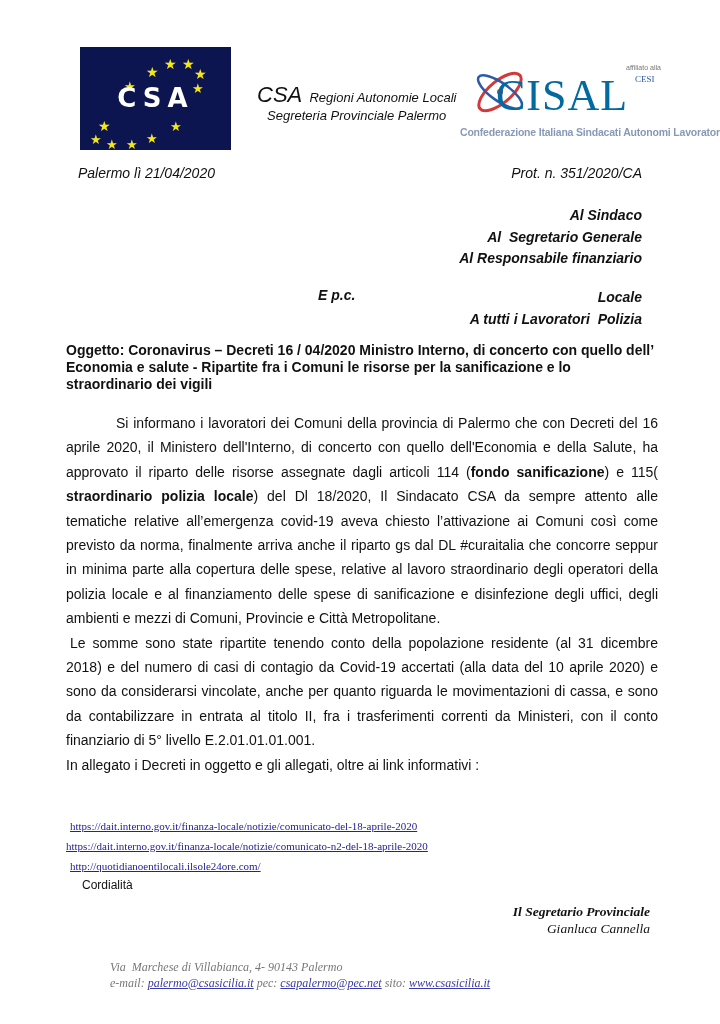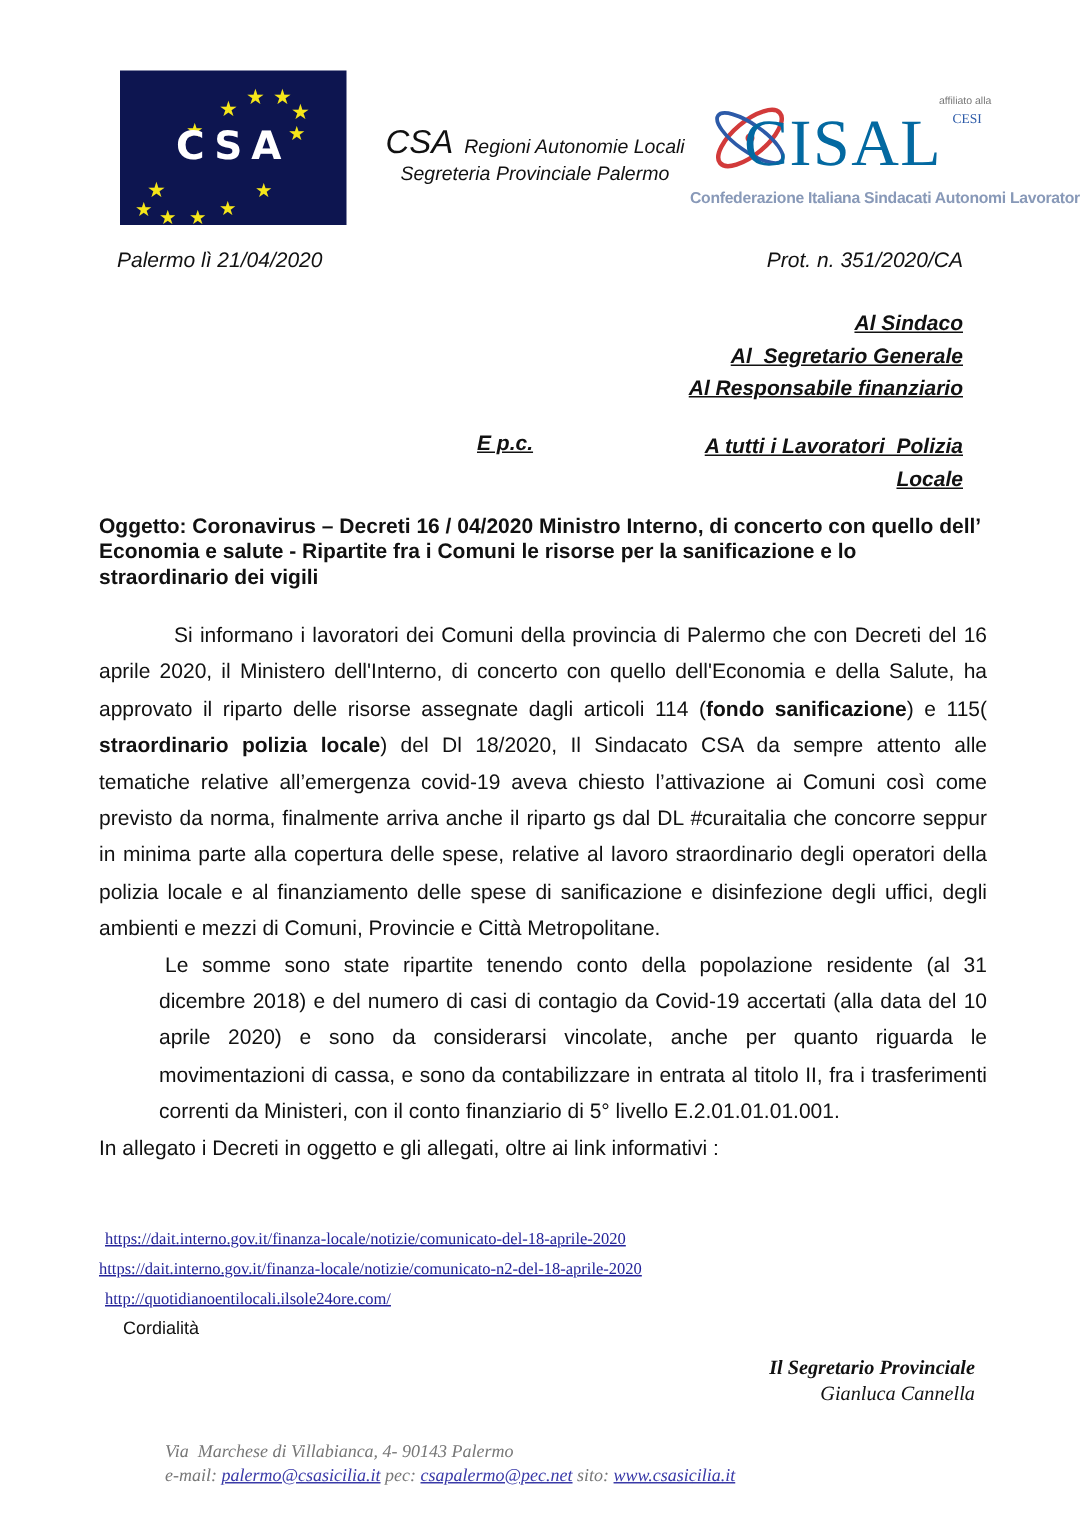--- a/index.html
+++ b/index.html
@@ -10,31 +10,31 @@
   .csa-logo .letters{position:absolute;left:0;right:0;top:36px;text-align:center;color:#fff;font-family:"DejaVu Sans",sans-serif;font-weight:bold;font-size:26px;letter-spacing:6px;}
   .csa-logo svg{position:absolute;left:0;top:0;}
   .hdr-title{left:257px;top:86px;font-style:italic;font-size:13px;line-height:18px;}
   .hdr-title .big{font-size:22px;}
   .cisal-logo{left:458px;top:58px;width:222px;height:84px;}
   .cisal-word{position:absolute;left:38px;top:12px;font-family:"Liberation Serif",serif;font-size:44px;color:#0369a1;letter-spacing:1px;}
   .cisal-aff{position:absolute;left:168px;top:6px;font-size:7px;color:#777;}
   .cisal-cesi{position:absolute;left:177px;top:16px;font-family:"Liberation Serif",serif;font-size:9px;color:#2c5aa8;}
   .cisal-sub{position:absolute;left:2px;top:68px;font-size:10.5px;color:#8899b8;white-space:nowrap;letter-spacing:-0.2px;font-weight:bold;}
   .italic{font-style:italic;}
-  .bi{font-style:italic;font-weight:bold;text-decoration:underline;}
+  .bi{font-style:italic;font-weight:bold;}
   .date{left:78px;top:165px;font-size:14px;}
   .prot{right:78px;top:165px;font-size:14px;}
   .recip{right:78px;top:205px;text-align:right;font-size:14px;line-height:21.5px;}
   .epc{left:318px;top:287px;font-size:14px;}
   .epc-to{right:78px;top:287px;text-align:right;font-size:14px;line-height:21.5px;}
   .subject{left:66px;top:342px;width:590px;font-weight:bold;font-size:14px;line-height:17px;}
   .body{left:66px;top:411px;width:592px;font-size:14px;line-height:24.4px;text-align:justify;}
   .body p{margin:0;}
   .body .indent{text-indent:50px;}
-  .body .para2{text-indent:4px;margin-left:40px;}
+  .body .para2{text-indent:4px;}
   .links{left:66px;top:816px;font-family:"Liberation Serif",serif;font-size:11px;line-height:20px;}
   .links a{color:#222299;text-decoration:underline;display:block;}
   .cordial{left:82px;top:878px;font-size:12px;}
   .sign{right:70px;top:903px;text-align:right;font-family:"Liberation Serif",serif;font-style:italic;font-size:13.5px;line-height:17px;}
   .sign .role{font-weight:bold;}
   .footer{left:110px;top:960px;font-family:"Liberation Serif",serif;font-style:italic;font-size:12px;line-height:15.5px;color:#777;}
   .footer a{color:#3a3aa8;text-decoration:underline;}
 </style>
 </head>
 <body>
@@ -80,22 +80,22 @@
 <div class="abs prot italic">Prot. n. 351/2020/CA</div>
 
 <div class="abs recip bi">
   <div>Al Sindaco</div>
   <div style="white-space:pre;">Al  Segretario Generale</div>
   <div>Al Responsabile finanziario</div>
 </div>
 
 <div class="abs epc bi">E p.c.</div>
 <div class="abs epc-to bi">
+  <div>Locale</div>
   <div style="white-space:pre;">A tutti i Lavoratori  Polizia</div>
-  <div>Locale</div>
 </div>
 
 <div class="abs subject">Oggetto: Coronavirus – Decreti 16 / 04/2020 Ministro Interno, di concerto con quello dell’ Economia e salute - Ripartite fra i Comuni le risorse per la sanificazione e lo straordinario dei vigili</div>
 
 <div class="abs body">
   <p class="indent"><span>Si informano i lavoratori dei Comuni della provincia di Palermo che con Decreti del 16 aprile 2020, il Ministero dell'Interno, di concerto con quello dell'Economia e della Salute, ha approvato il riparto delle risorse assegnate dagli articoli 114 (</span><b>fondo sanificazione</b><span>) e 115( </span><b>straordinario polizia locale</b><span>) del Dl 18/2020, Il Sindacato CSA da sempre attento alle tematiche relative all’emergenza covid-19 aveva chiesto l’attivazione ai Comuni così come previsto da norma, finalmente arriva anche il riparto gs dal DL #curaitalia che concorre seppur in minima parte alla copertura delle spese, relative al lavoro straordinario degli operatori della polizia locale e al finanziamento delle spese di sanificazione e disinfezione degli uffici, degli ambienti e mezzi di Comuni, Provincie e Città Metropolitane.</span></p>
   <p class="para2">Le somme sono state ripartite tenendo conto della popolazione residente (al 31 dicembre 2018) e del numero di casi di contagio da Covid-19 accertati (alla data del 10 aprile 2020) e sono da considerarsi vincolate, anche per quanto riguarda le movimentazioni di cassa, e sono da contabilizzare in entrata al titolo II, fra i trasferimenti correnti da Ministeri, con il conto finanziario di 5° livello E.2.01.01.01.001.</p>
   <p style="text-align:left;">In allegato i Decreti in oggetto  e gli allegati, oltre ai link informativi :</p>
 </div>
 

